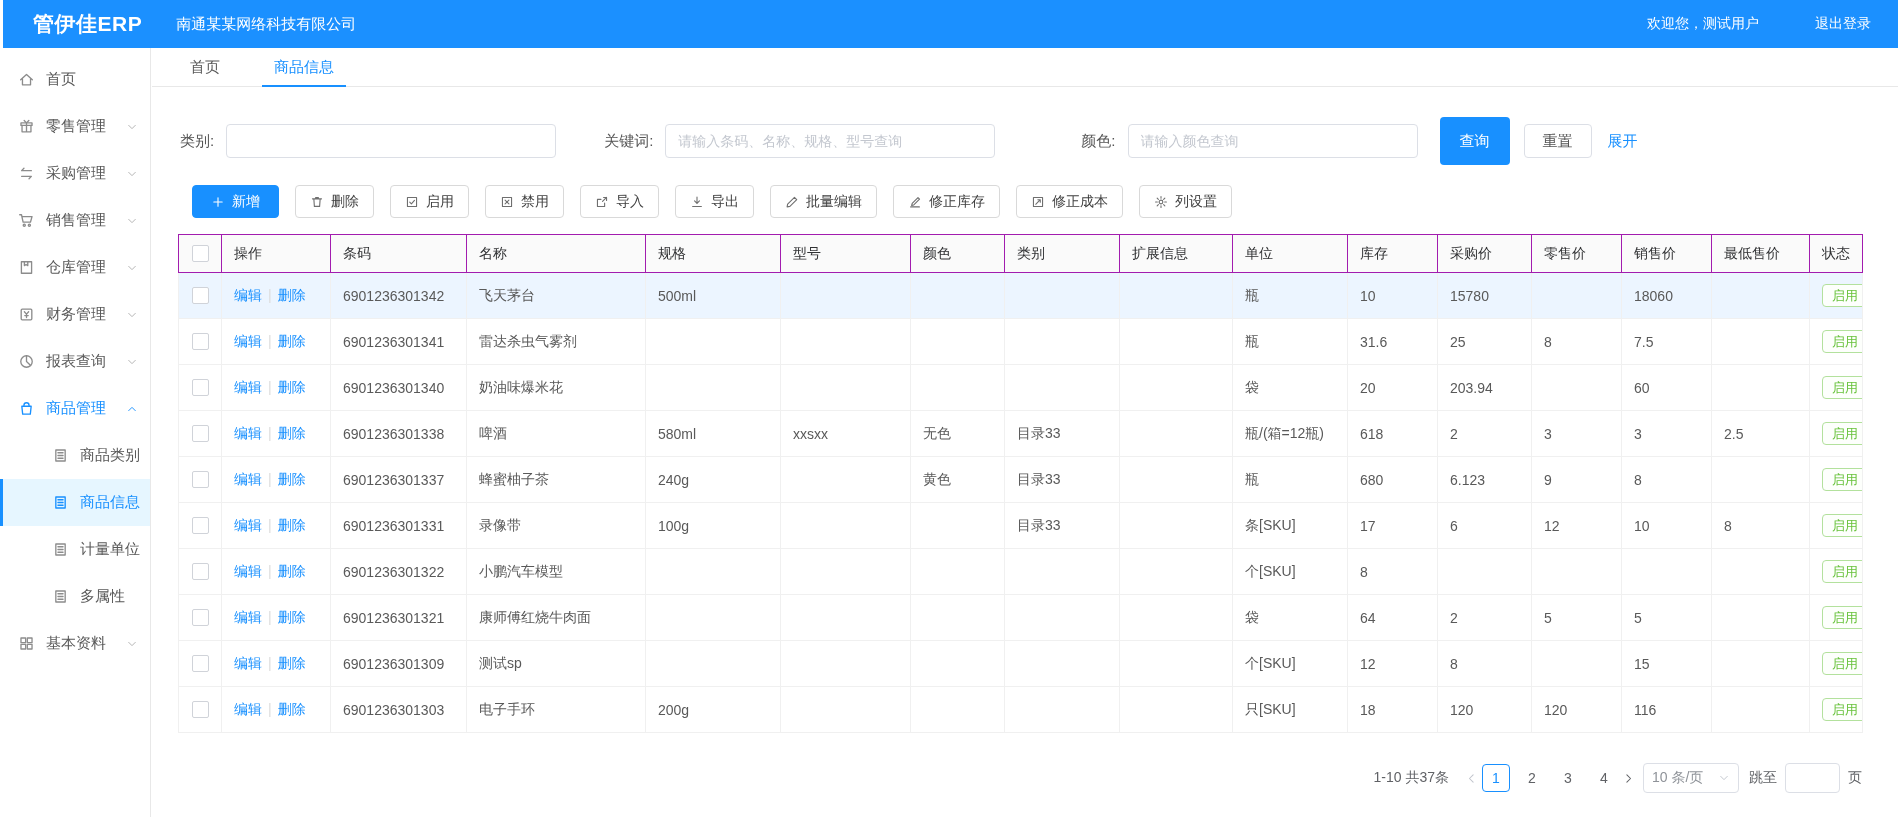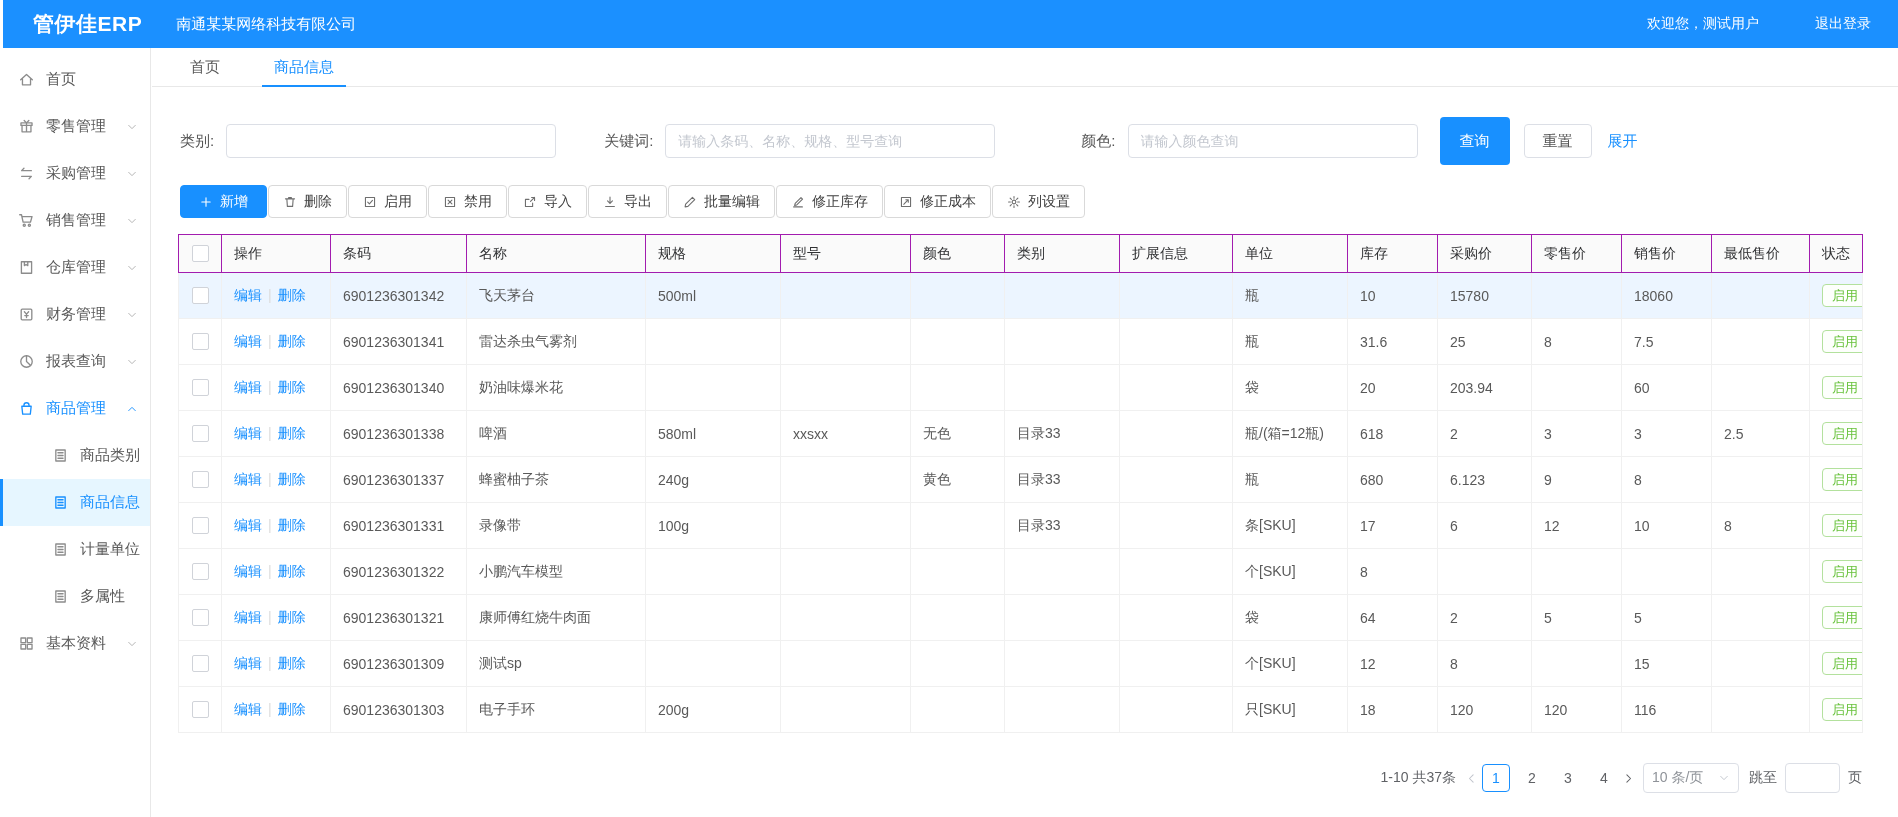--- a/index.html
+++ b/index.html
@@ -54,21 +54,21 @@
   .f-input::placeholder{color:#c3c7cf;}
   .gap-a{margin-right:48px;} .gap-b{margin-right:86px;} .gap-c{margin-right:22px;}
   .btn-primary{height:48px;padding:0 20px;background:var(--accent);color:#fff;border:none;
     border-radius:4px;font-size:15px;cursor:pointer;font-family:inherit;}
   .btn-plain{height:34px;padding:0 18px;background:#fff;color:#555;border:1px solid #dcdfe6;
     border-radius:4px;font-size:15px;margin-left:14px;cursor:pointer;font-family:inherit;}
   .expand-link{color:var(--accent);margin-left:16px;display:flex;align-items:center;cursor:pointer;}
   .expand-link .chev{width:13px;height:13px;margin-left:4px;}
 
   
-  .toolbar{display:flex;align-items:center;margin-top:20px;padding-left:28px;gap:1px;}
+  .toolbar{display:flex;align-items:center;margin-top:20px;padding-left:40px;gap:16px;}
   .tbtn{height:33px;padding:0 14px;border:1px solid #d9d9d9;border-radius:4px;background:#fff;
     color:#404040;font-size:14px;display:flex;align-items:center;gap:7px;cursor:pointer;font-family:inherit;}
   .tbtn .ic{width:14px;height:14px;color:#6f6f6f;}
   .tbtn.primary{background:var(--accent);border-color:var(--accent);color:#fff;padding:0 18px;}
   .tbtn.primary .ic{color:#fff;}
 
   
   .table-wrap{margin:16px 28px 0 26px;}
   table{width:1684px;border-collapse:collapse;table-layout:fixed;font-size:14px;color:#595959;}
   thead th{background:#fafafa;height:38px;font-weight:400;color:#303133;text-align:left;
@@ -80,21 +80,21 @@
   .cb{width:15px;height:15px;border:1px solid #d0d3d9;border-radius:2px;display:inline-block;
     background:#fff;vertical-align:middle;cursor:pointer;}
   .link{color:var(--accent);cursor:pointer;}
   .sep{color:#dcdcdc;margin:0 6px;}
   .badge{display:inline-block;padding:3px 9px;font-size:13px;color:#67c23a;border:1px solid #b3e19d;
     border-radius:4px;background:#fdfffc;line-height:1.2;}
 
   
   .pagination{display:flex;align-items:center;justify-content:flex-end;margin-top:30px;
     padding-right:36px;font-size:14px;color:#606266;}
-  .pg-summary{margin-right:9px;}
+  .pg-summary{margin-right:16px;}
   .pg-btn{min-width:28px;height:28px;display:flex;align-items:center;justify-content:center;
     border-radius:4px;cursor:pointer;color:#606266;margin:0 4px;box-sizing:border-box;}
   .pg-btn.current{border:1px solid var(--accent);color:var(--accent);}
   .pg-arrow{width:13px;height:13px;}
   .pg-arrow.prev{color:#c0c4cc;}
   .pg-arrow.next{color:#606266;}
   .pg-size{width:96px;height:30px;border:1px solid #dcdfe6;border-radius:4px;display:flex;
     align-items:center;justify-content:space-between;padding:0 8px;color:#8f9399;margin:0 10px 0 8px;
     cursor:pointer;box-sizing:border-box;}
   .pg-size .chev{width:12px;height:12px;color:#c0c4cc;}

